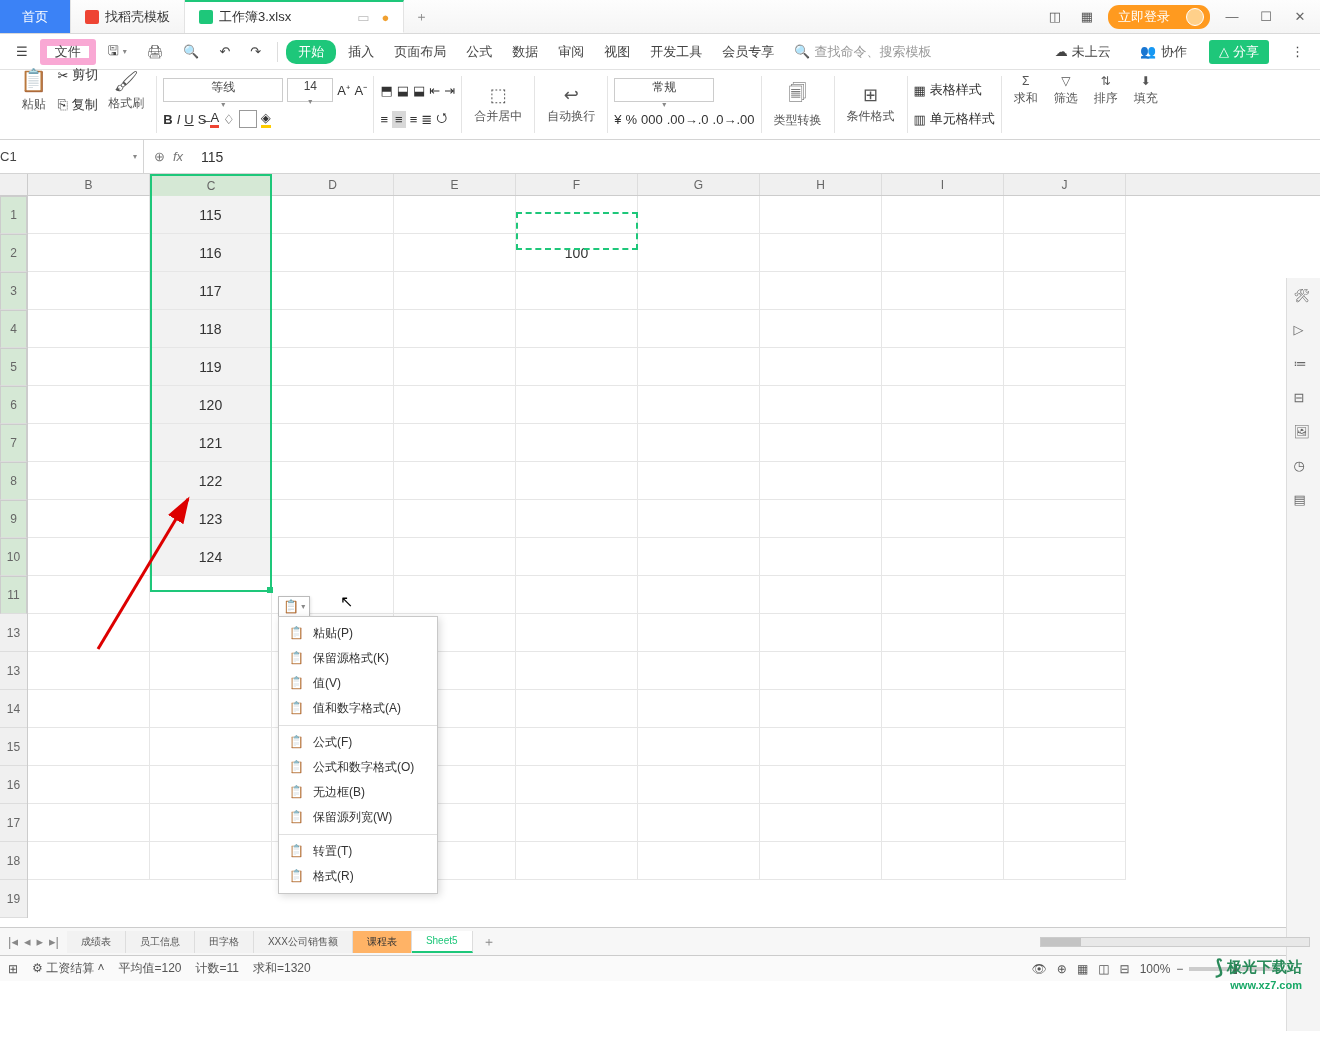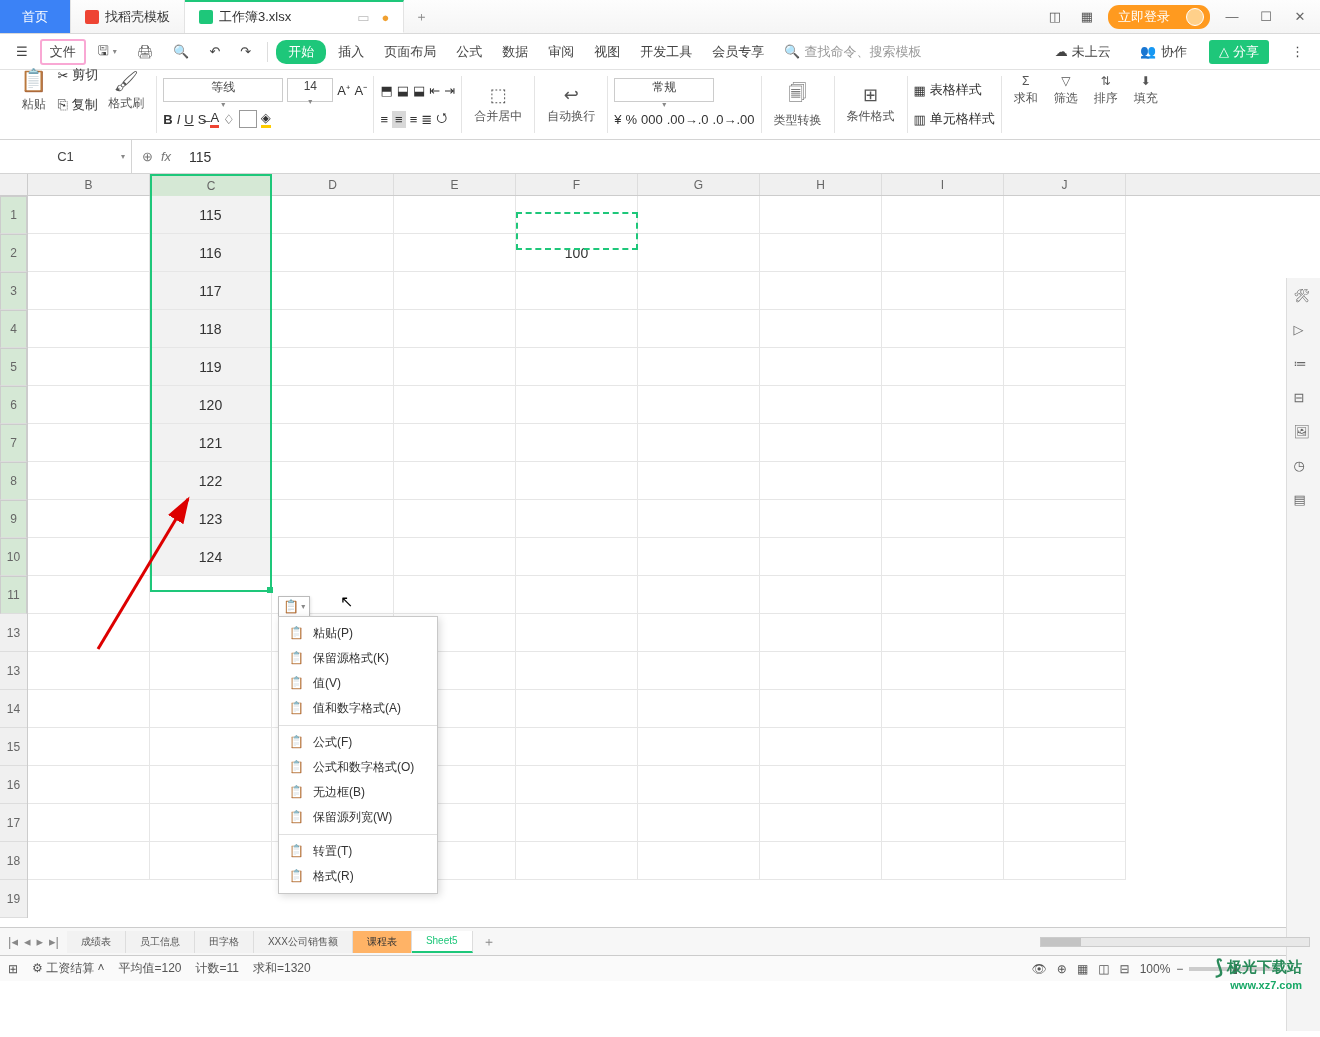--- a/index.html
+++ b/index.html
@@ -10,38 +10,38 @@
 .tab.home{background:#3b82f6;color:#fff;padding:0 22px;}
 .newtab{width:34px;display:flex;align-items:center;justify-content:center;color:#888;}
 .titlebar-right{margin-left:auto;display:flex;align-items:center;gap:10px;padding-right:8px;}
 .icon-btn{width:22px;height:22px;display:flex;align-items:center;justify-content:center;color:#555;}
 .login-btn{background:#ff9a1f;color:#fff;padding:3px 6px 3px 10px;border-radius:11px;display:flex;align-items:center;gap:16px;}
 .avatar{width:18px;height:18px;border-radius:50%;background:#ffd08a;border:1px solid #fff;}
 .win-btn{width:24px;height:24px;display:flex;align-items:center;justify-content:center;color:#666;}
 
 .menubar{height:36px;display:flex;align-items:center;border-bottom:1px solid #e2e2e2;padding:0 8px;gap:4px;}
 .mbtn{height:26px;padding:0 8px;display:flex;align-items:center;gap:4px;color:#444;font-size:13px;}
-.mbtn.file{border:2px solid #f9a8d4;border-radius:3px;}
+.mbtn.file{border:7px solid #f9a8d4;border-radius:3px;}
 .mdiv{width:1px;height:20px;background:#ddd;margin:0 4px;}
 .pill{background:#1ec77a;color:#fff;padding:3px 12px;border-radius:10px;}
 .search{margin-left:8px;color:#999;display:flex;align-items:center;gap:4px;}
 .menubar-right{margin-left:auto;display:flex;align-items:center;gap:14px;}
 .share{background:#1ec77a;color:#fff;padding:3px 10px;border-radius:3px;display:flex;align-items:center;gap:4px;}
 
 .ribbon{height:70px;display:flex;align-items:stretch;border-bottom:1px solid #d4d4d4;padding:6px 8px;}
 .rgroup{display:flex;flex-direction:column;justify-content:space-between;padding:0 6px;border-right:1px solid #e4e4e4;}
 .rgroup:last-child{border-right:none;}
 .rrow{display:flex;align-items:center;gap:4px;height:28px;}
 .bigbtn{display:flex;flex-direction:column;align-items:center;justify-content:center;height:58px;padding:0 6px;gap:2px;font-size:12px;color:#555;}
 .sel{height:24px;border:1px solid #ccc;display:flex;align-items:center;padding:0 6px;background:#fff;font-size:12px;color:#444;gap:4px;flex-direction:column;}
 .sq{width:18px;height:18px;border:1px solid #999;display:inline-block;}
 .dd{font-size:8px;color:#888;}
 
 .fxbar{height:34px;display:flex;align-items:center;border-bottom:1px solid #d4d4d4;}
-.namebox{width:132px;height:100%;border-right:1px solid #d4d4d4;display:flex;align-items:center;justify-content:center;font-size:13px;color:#444;position:relative;}
+.namebox{width:144px;height:100%;border-right:1px solid #d4d4d4;display:flex;align-items:center;justify-content:flex-start;font-size:13px;color:#444;position:relative;}
 .namebox .dd{position:absolute;right:6px;}
 .fxsym{padding:0 10px;display:flex;align-items:center;gap:8px;color:#777;}
 .fxval{padding:0 8px;font-size:14px;color:#333;}
 
 .gridwrap{position:relative;height:753px;display:flex;}
 .rowhdrs{width:28px;background:#f0f0f0;border-right:1px solid #ccc;}
 .rowhdr{height:38px;border-bottom:1px solid #ddd;display:flex;align-items:center;justify-content:center;font-size:12px;color:#666;}
 .gridmain{flex:1;position:relative;overflow:hidden;}
 .colhdrs{height:22px;background:#f0f0f0;border-bottom:1px solid #ccc;display:flex;}
 .colhdr{border-right:1px solid #ddd;display:flex;align-items:center;justify-content:center;font-size:12px;color:#666;}

